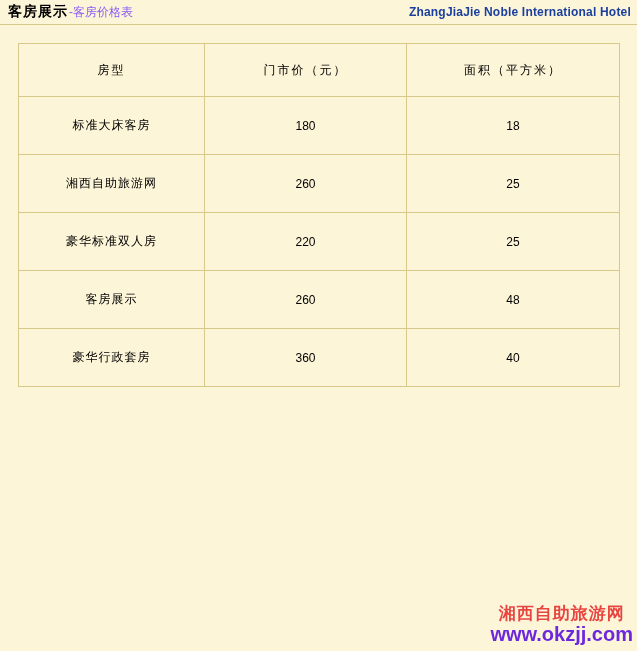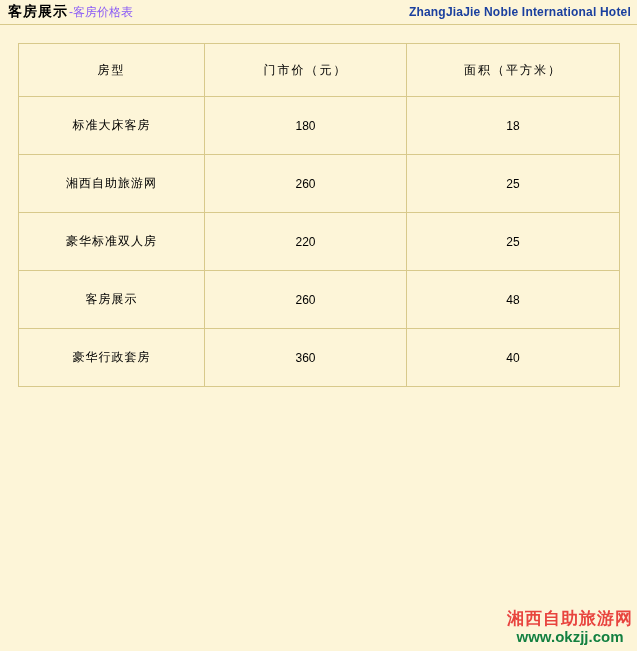--- a/index.html
+++ b/index.html
@@ -98,23 +98,23 @@
     margin-left: 16px;
   }
   .wm-line1 {
     font-size: 17px;
     font-weight: bold;
     color: #e8453c;
     letter-spacing: 1px;
     text-shadow: 0 0 1px #fff;
   }
   .wm-line2 {
-    font-size: 15px;
+    font-size: 20px;
     font-weight: bold;
-    color: #15803d;
+    color: #6d28d9;
     letter-spacing: 0px;
     text-shadow: 0 0 1px #fff;
     margin-top: 1px;
   }
 </style>
 </head>
 <body>
 
 <div class="page">
 

